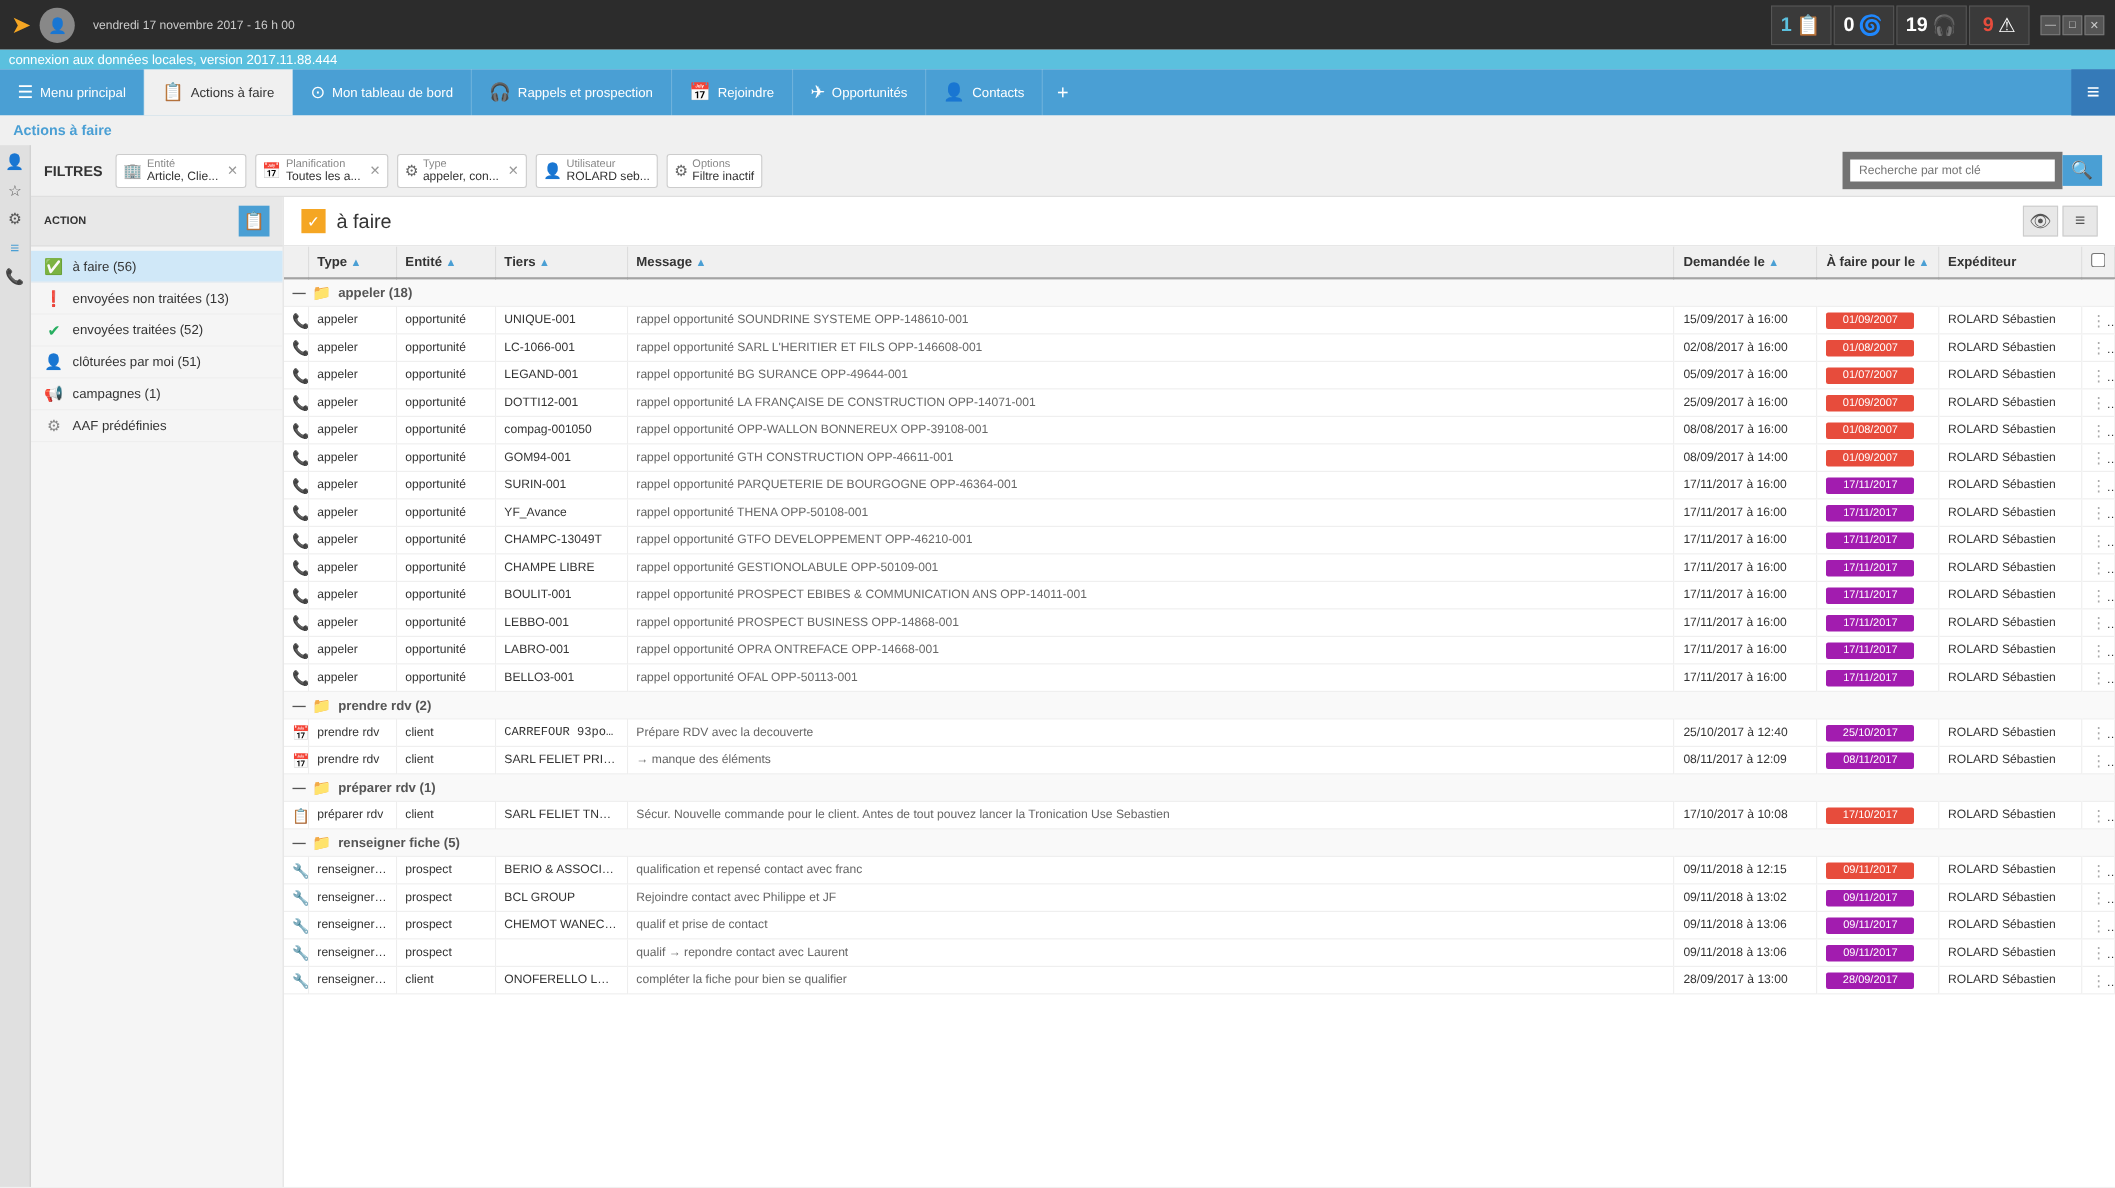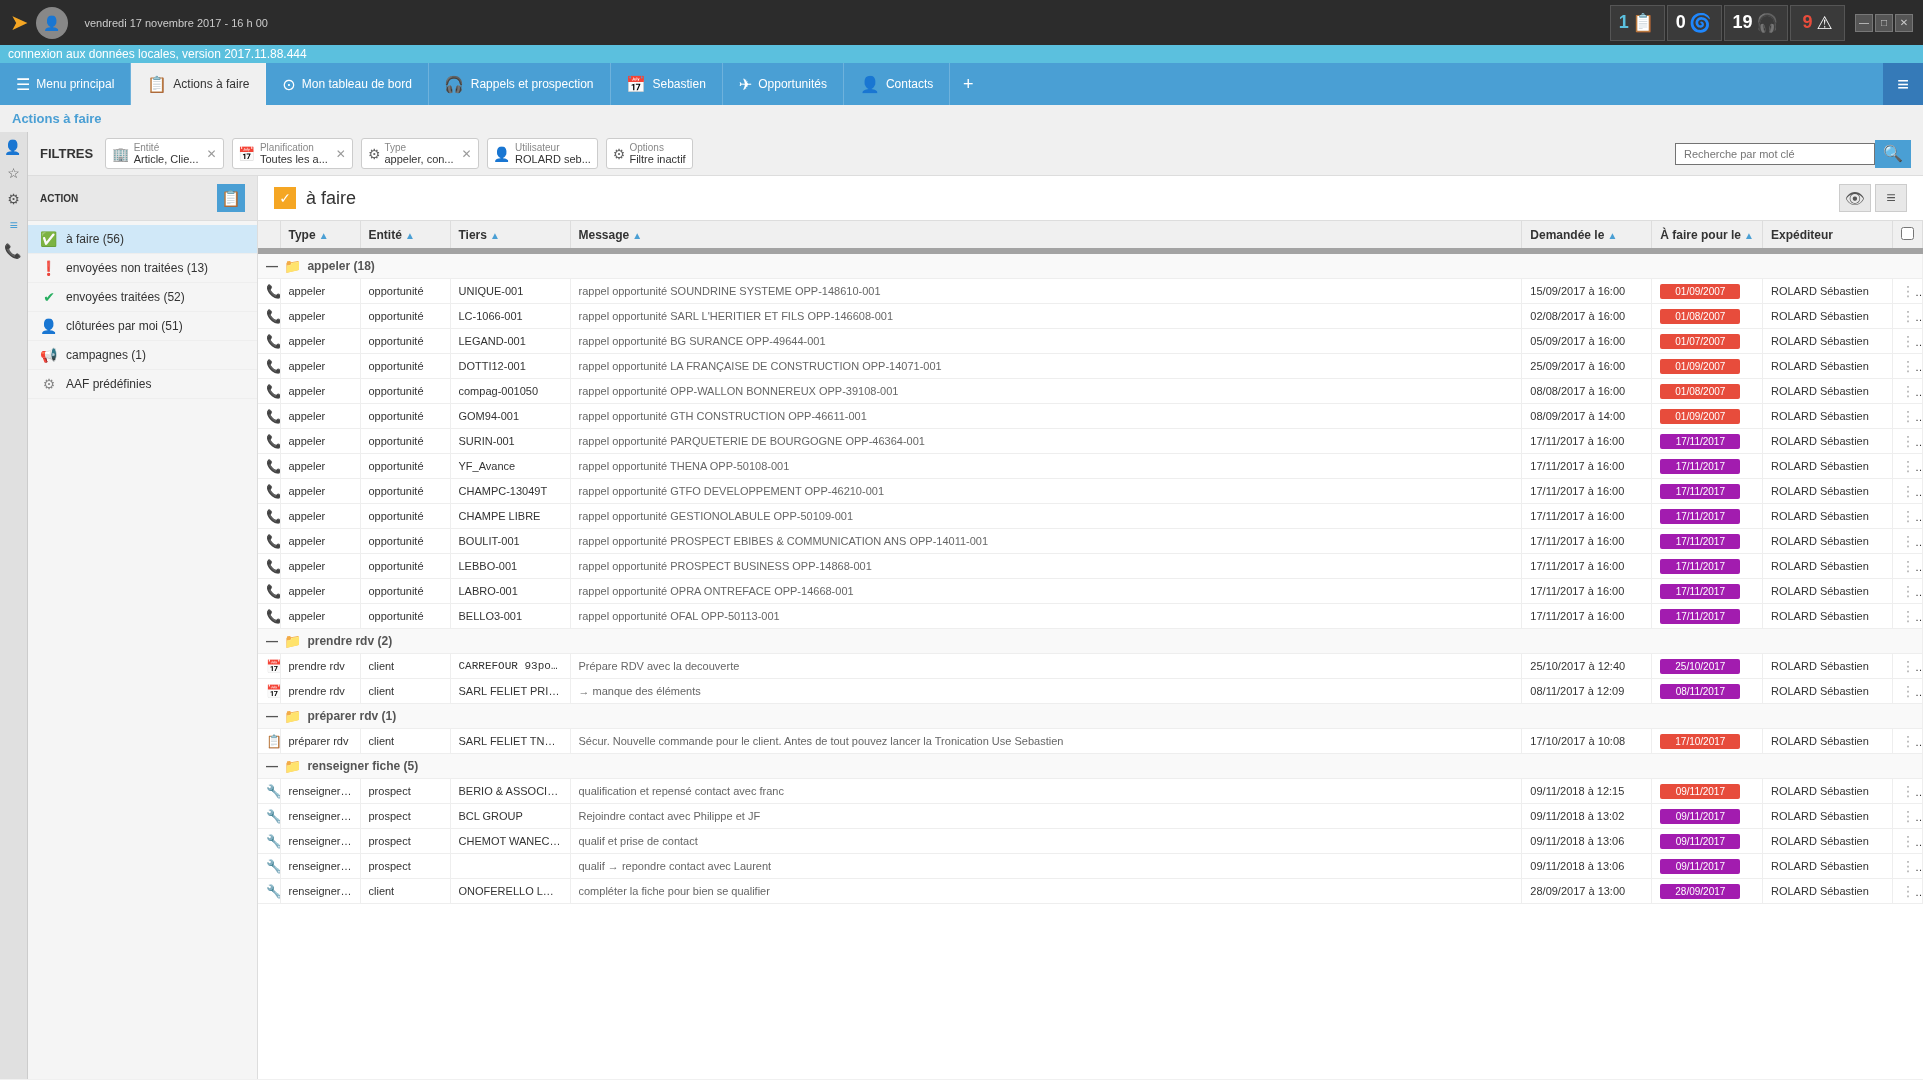--- a/index.html
+++ b/index.html
@@ -217,21 +217,21 @@
       color: #999;
       margin-left: 4px;
       cursor: pointer;
     }
     .search-box {
       margin-left: auto;
       display: flex;
       align-items: center;
     }
     .search-input {
-      border: 1px solid #737373;
+      border: 7px solid #737373;
       padding: 4px 8px;
       width: 200px;
       font-size: 11px;
       outline: none;
     }
     .search-btn {
       background: #4a9fd4;
       border: none;
       width: 36px; height: 28px;
       display: flex; align-items: center; justify-content: center;
@@ -349,21 +349,21 @@
       flex: 1;
       overflow-y: auto;
       overflow-x: hidden;
     }
     table {
       width: 100%;
       border-collapse: collapse;
     }
     thead tr {
       background: #f0f0f0;
-      border-bottom: 6px solid #a3a3a3;
+      border-bottom: 2px solid #a3a3a3;
     }
     thead th {
       padding: 6px 8px;
       text-align: left;
       font-weight: bold;
       color: #333;
       font-size: 11px;
       border-right: 1px solid #ddd;
       white-space: nowrap;
       cursor: pointer;
@@ -486,21 +486,21 @@
   <div class="nav-tab">
     <span class="tab-icon">⊙</span>
     <span>Mon tableau de bord</span>
   </div>
   <div class="nav-tab">
     <span class="tab-icon">🎧</span>
     <span>Rappels et prospection</span>
   </div>
   <div class="nav-tab">
     <span class="tab-icon">📅</span>
-    <span>Sebastien</span>
+    <span>Rejoindre</span>
   </div>
   <div class="nav-tab">
     <span class="tab-icon">✈</span>
     <span>Opportunités</span>
   </div>
   <div class="nav-tab">
     <span class="tab-icon">👤</span>
     <span>Contacts</span>
   </div>
   <div class="nav-tab-add">+</div>

